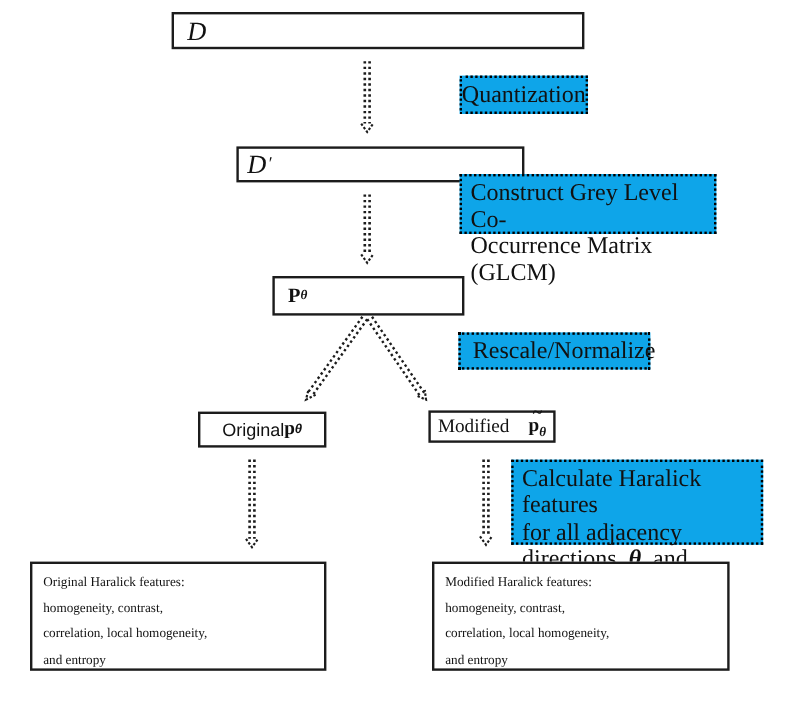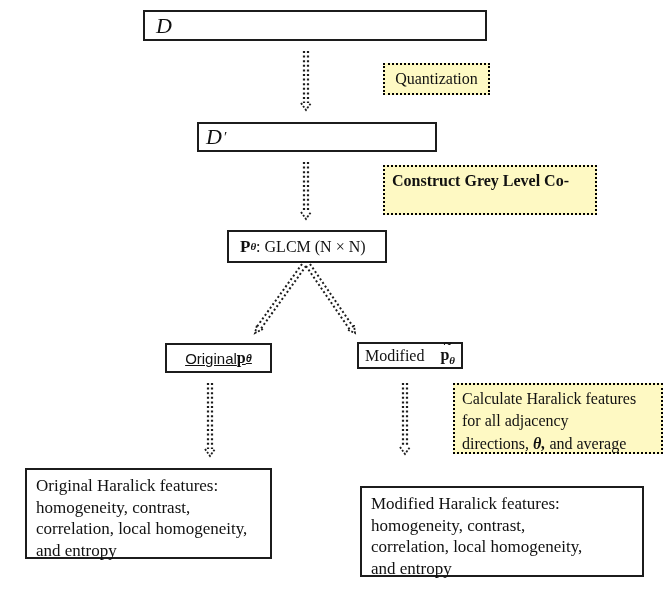--- a/index.html
+++ b/index.html
@@ -5,43 +5,43 @@
   html,body{margin:0;padding:0;background:#fff;}
   #canvas{
     position:relative;width:664px;height:598px;background:#ffffff;
     font-family:"Liberation Serif", serif;color:#111;overflow:hidden;
   }
   .solid-box{
     position:absolute;border:2px solid #1c1c1c;background:#fff;
     box-sizing:border-box;font-size:16px;
   }
   .dotted-box{
-    position:absolute;border:2px dotted #000;background:#fef9c3;
-    box-sizing:border-box;font-size:16px;
+    position:absolute;border:2px dotted #000;background:#0ea5e9;
+    box-sizing:border-box;font-size:20px;
   }
   .vcenter{display:flex;align-items:center;}
   .script-d{
     font-style:italic;font-size:22px;line-height:1;
     font-family:"Liberation Serif", serif;margin-right:2px;
   }
   .prime{font-size:15px;vertical-align:6px;line-height:1;margin-right:1px;}
   .bold-p{font-weight:bold;font-family:"Liberation Serif", serif;}
   .sub-theta{
     font-weight:bold;font-style:italic;font-size:11px;
     vertical-align:-4px;line-height:1;
   }
   .glcm-P{font-weight:bold;font-size:17px;}
   .theta-inline{font-weight:bold;font-style:italic;}
   .p-tilde{position:relative;display:inline-block;font-weight:bold;}
   .p-tilde .tilde{
     position:absolute;left:0;top:-9px;width:100%;text-align:center;
     font-size:15px;line-height:1;font-weight:bold;
   }
   .multiline{padding:3px 7px;line-height:22px;}
-  .features{padding:5px 9px;line-height:21.5px;font-size:17px;}
+  .features{padding:5px 9px;line-height:21.5px;font-size:11px;}
   .sans{font-family:"Liberation Sans", sans-serif;font-size:15px;}
   svg{position:absolute;left:0;top:0;pointer-events:none;}
 </style>
 </head>
 <body>
 
 <div id="canvas">
 
   <svg width="664" height="598" viewBox="0 0 664 598">
     <g stroke="#1c1c1c" fill="none">
@@ -90,55 +90,58 @@
 
   <div class="dotted-box vcenter" style="left:383px;top:63px;width:107px;height:32px;justify-content:center;">
     <span>Quantization</span>
   </div>
 
   <div class="solid-box vcenter" style="left:197px;top:122px;width:240px;height:30px;padding-left:7px;">
     <span class="script-d">D</span>
       <span class="prime">′</span>
   </div>
 
-  <div class="dotted-box multiline" style="left:383px;top:165px;width:214px;height:50px;font-weight:bold;">
+  <div class="dotted-box multiline" style="left:383px;top:145px;width:214px;height:50px;">
     <div>Construct Grey Level Co-</div>
+    <div>Occurrence Matrix (GLCM)</div>
   </div>
 
   <div class="solid-box vcenter" style="left:227px;top:230px;width:160px;height:33px;padding-left:11px;">
     <span class="glcm-P">P</span>
       <span class="sub-theta">θ</span>
-      <span>: GLCM (N × N)</span>
   </div>
 
+  <div class="dotted-box vcenter" style="left:382px;top:277px;width:160px;height:31px;padding-left:10px;">
+    <span>Rescale/Normalize</span>
+  </div>
 
-  <div class="solid-box vcenter sans" style="left:165px;top:343px;width:107px;height:30px;justify-content:center;text-decoration:underline;">
+  <div class="solid-box vcenter sans" style="left:165px;top:343px;width:107px;height:30px;justify-content:center;">
     <span>Original </span>
       <span class="bold-p" style="font-size:16px;">p</span>
       <span class="sub-theta">θ</span>
   </div>
 
   <div class="solid-box vcenter" style="left:357px;top:342px;width:106px;height:27px;justify-content:center;gap:16px;">
     <span>Modified </span>
       <span class="p-tilde"><span class="tilde">~</span><span>p</span><span class="sub-theta">θ</span></span>
   </div>
 
-  <div class="dotted-box multiline" style="left:453px;top:383px;width:210px;height:71px;line-height:22.3px;">
+  <div class="dotted-box multiline" style="left:426px;top:383px;width:210px;height:71px;line-height:22.3px;">
     <div>Calculate Haralick features</div>
     <div>for all adjacency</div>
     <div><span>directions, </span><span class="theta-inline">θ,</span><span> and average</span></div>
   </div>
 
   <div class="solid-box features" style="left:25px;top:468px;width:247px;height:91px;">
     <div>Original Haralick features:</div>
     <div>homogeneity, contrast,</div>
     <div>correlation, local homogeneity,</div>
     <div>and entropy</div>
   </div>
 
-  <div class="solid-box features" style="left:360px;top:486px;width:284px;height:91px;">
+  <div class="solid-box features" style="left:360px;top:468px;width:248px;height:91px;">
     <div>Modified Haralick features:</div>
     <div>homogeneity, contrast,</div>
     <div>correlation, local homogeneity,</div>
     <div>and entropy</div>
   </div>
 
 </div>
 
 </body></html>

